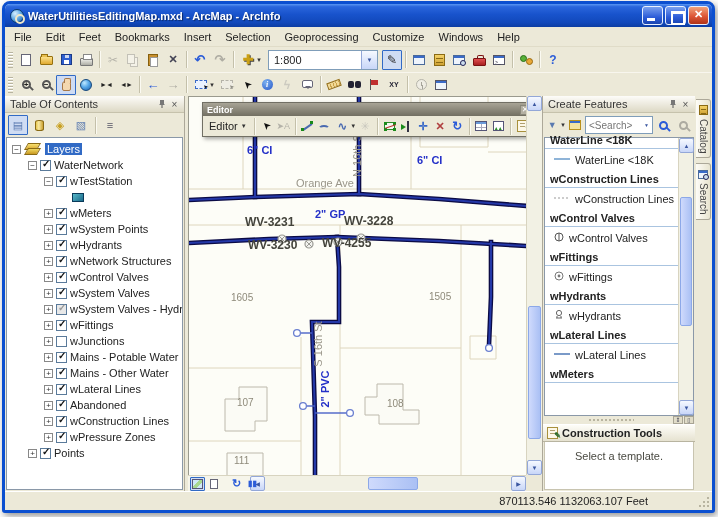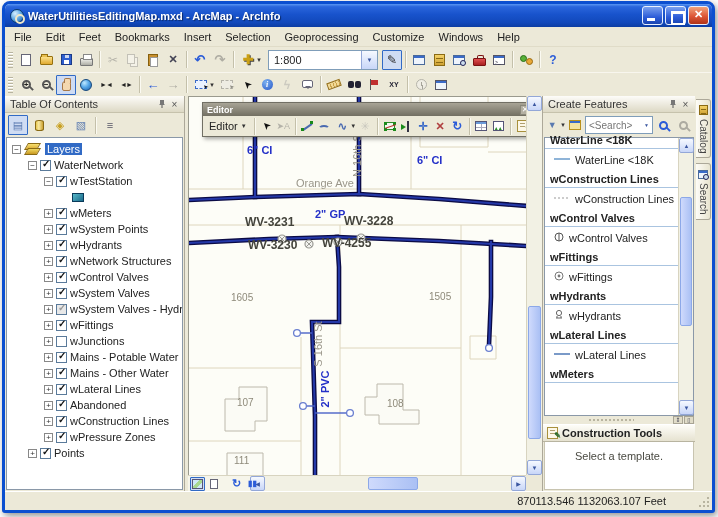--- a/index.html
+++ b/index.html
@@ -224,21 +224,21 @@
   
   .tabstrip { width:17px; flex:0 0 17px; background:#ece9d8; display:flex; flex-direction:column; align-items:center; padding-top:3px; gap:5px; }
   .side-tab { writing-mode:vertical-rl; display:flex; align-items:center; gap:3px; padding:4px 1px;
     background:linear-gradient(90deg,#fdfcf7,#e8e4d0); border:1px solid #aca899; border-left:none;
     border-radius:0 3px 3px 0; font-size:10px; color:#444; }
   .side-tab .q { width:12px; height:12px; }
 
   
   .statusbar { height:19px; flex:0 0 19px; display:flex; align-items:center; background:#ece9d8;
     border-top:1px solid #fff; position:relative; }
-  .status-coords { margin-left:auto; padding-right:46px; color:#222; }
+  .status-coords { margin-left:auto; padding-right:64px; color:#222; }
   .resize-grip { position:absolute; right:2px; bottom:2px; width:12px; height:12px;
     background:
       radial-gradient(circle at 10px 10px, #b8b4a0 1.2px, transparent 1.4px),
       radial-gradient(circle at 6px 10px, #b8b4a0 1.2px, transparent 1.4px),
       radial-gradient(circle at 10px 6px, #b8b4a0 1.2px, transparent 1.4px),
       radial-gradient(circle at 2px 10px, #b8b4a0 1.2px, transparent 1.4px),
       radial-gradient(circle at 10px 2px, #b8b4a0 1.2px, transparent 1.4px),
       radial-gradient(circle at 6px 6px, #b8b4a0 1.2px, transparent 1.4px); }
 </style>
 </head>

